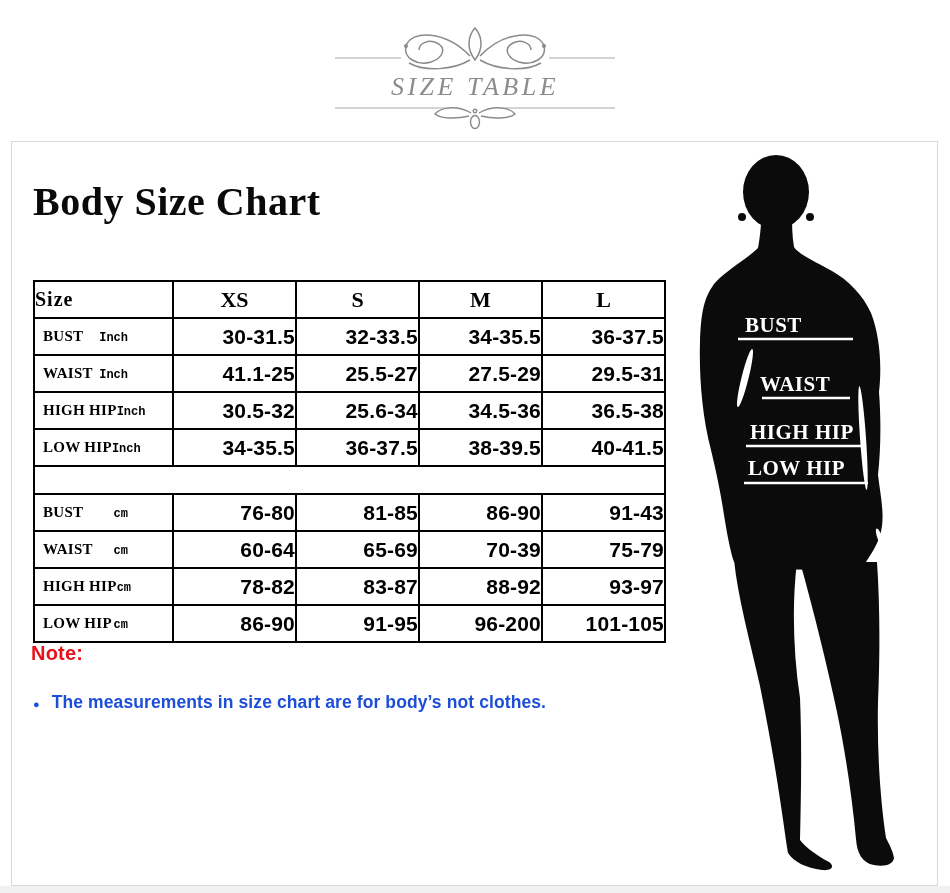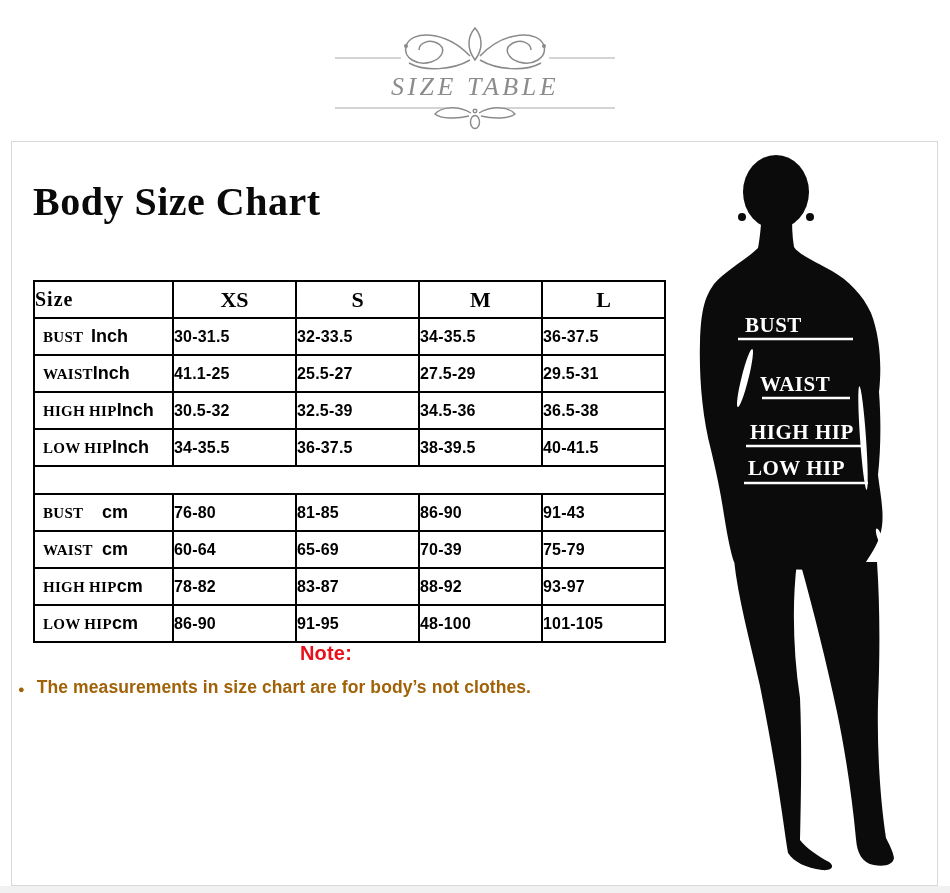--- a/index.html
+++ b/index.html
@@ -22,30 +22,30 @@
     table-layout:fixed;background:#fff;margin-top:32px;}
   .size-table col.c-lab{width:139px;}
   .size-table col.c-sz{width:123px;}
   .size-table th,.size-table td{border:2px solid #000;padding:0;height:35px;vertical-align:middle;}
   .size-table tr.spacer td{height:26px;border-left:2px solid #000;border-right:2px solid #000;}
   .hdr-size{font-family:"Liberation Serif",serif;font-weight:700;font-size:20px;
     letter-spacing:1px;text-align:left;padding-left:11px;}
   .hdr-sz{font-family:"Liberation Serif",serif;font-weight:700;font-size:22px;text-align:center;}
   .lab{display:flex;justify-content:space-between;align-items:baseline;padding:0 44px 0 8px;}
   .lab .nm{font-family:"Liberation Serif",serif;font-weight:700;font-size:15px;letter-spacing:.3px;white-space:nowrap;}
-  .lab .un{font-family:Liberation Sans, sans-serif;font-weight:700;font-size:18px;}
-  .val{font-family:"Liberation Sans",sans-serif;font-weight:700;font-size:16px;text-align:left;letter-spacing:.2px;border-radius:11px;}
+  .lab .un{font-family:Liberation Mono, monospace;font-weight:700;font-size:12px;}
+  .val{font-family:"Liberation Sans",sans-serif;font-weight:700;font-size:21px;text-align:right;letter-spacing:.2px;border-radius:11px;}
   
   .figure-svg{position:absolute;left:688px;top:150px;width:235px;height:728px;}
   .figure-svg text{font-family:"Liberation Serif",serif;font-weight:700;font-size:21px;letter-spacing:.5px;}
   
-  .note{position:absolute;left:16px;top:642px;width:620px;text-align:center;}
+  .note{position:absolute;left:31px;top:642px;width:620px;}
   .note-title{font-weight:700;font-size:20px;color:#e8111a;letter-spacing:.2px;}
-  .note-item{display:flex;align-items:flex-start;margin-top:12px;font-weight:700;
-    font-size:17.5px;letter-spacing:.1px;color:#a16207;}
+  .note-item{display:flex;align-items:flex-start;margin-top:27px;font-weight:700;
+    font-size:17.5px;letter-spacing:.1px;color:#1d4ed8;}
   .note-item::before{content:"\25CF";font-size:11px;line-height:20px;margin:2px 12px 0 2px;}
 </style>
 </head>
 <body>
 
 <div class="masthead">
   <svg class="masthead-svg" viewBox="0 0 340 118">
     <g stroke="#8a8a8a" fill="none" stroke-width="1.5">
       <path d="M170 12 C177 20 179 32 170 44 C161 32 163 20 170 12 Z"></path>
       <g>
@@ -122,21 +122,21 @@
     <td class="val">29.5-31</td>
   </tr>
   <tr>
     <td>
           <div class="lab">
       <span class="nm">HIGH HIP</span>
       <span class="un">Inch</span>
           </div>
         </td>
     <td class="val">30.5-32</td>
-    <td class="val">32.5-39</td>
+    <td class="val">25.6-34</td>
     <td class="val">34.5-36</td>
     <td class="val">36.5-38</td>
   </tr>
   <tr>
     <td>
           <div class="lab">
       <span class="nm">LOW HIP</span>
       <span class="un">Inch</span>
           </div>
         </td>
@@ -188,21 +188,21 @@
   </tr>
   <tr>
     <td>
           <div class="lab">
       <span class="nm">LOW HIP</span>
       <span class="un">cm</span>
           </div>
         </td>
     <td class="val">86-90</td>
     <td class="val">91-95</td>
-    <td class="val">48-100</td>
+    <td class="val">96-200</td>
     <td class="val">101-105</td>
   </tr>
 </tbody>
   </table>
 
 <svg class="figure-svg" viewBox="0 0 235 728">
   <g fill="#0b0b0b">
     <ellipse cx="88" cy="42" rx="33" ry="37"></ellipse>
     <circle cx="54" cy="67" r="4"></circle>
     <circle cx="122" cy="67" r="4"></circle>

